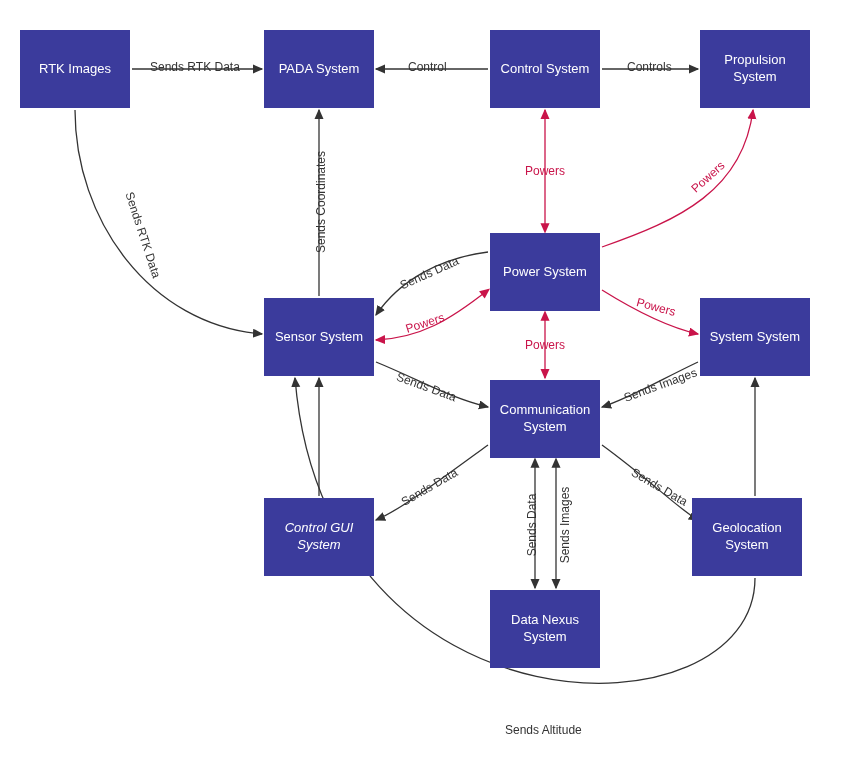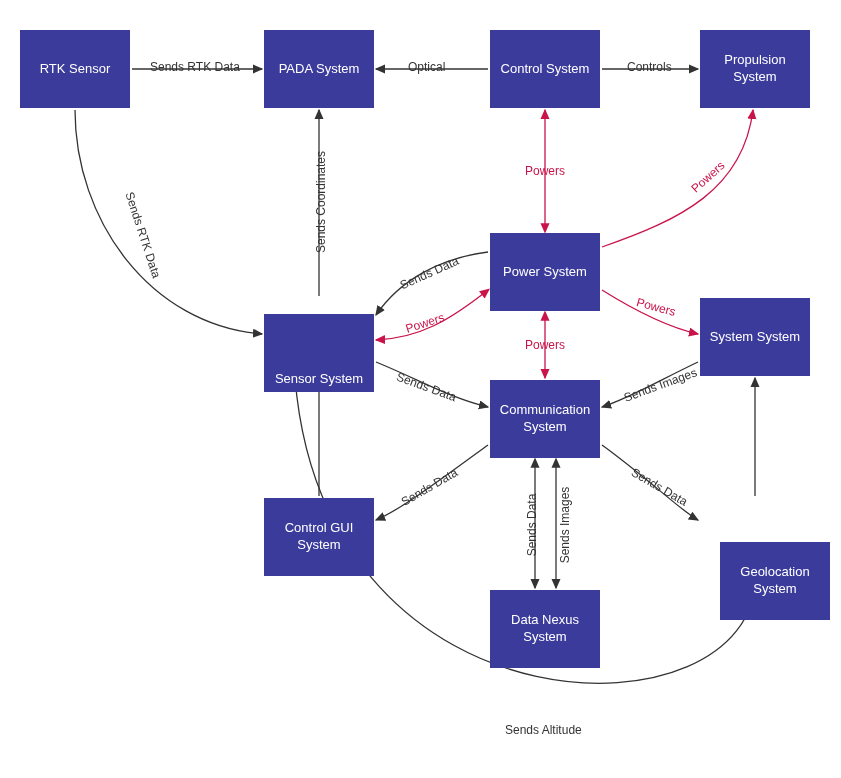--- a/index.html
+++ b/index.html
@@ -101,55 +101,55 @@
   <path d="M535 460 L535 588" stroke="#333" stroke-width="1.3" fill="none" marker-start="url(#arrBs)" marker-end="url(#arrB)"></path>
 
   <path d="M556 460 L556 588" stroke="#333" stroke-width="1.3" fill="none" marker-start="url(#arrBs)" marker-end="url(#arrB)"></path>
 
   <path d="M755 496 L755 378" stroke="#333" stroke-width="1.3" fill="none" marker-end="url(#arrB)"></path>
 
   <path d="M755 578 C755 740, 325 745, 295 378" stroke="#333" stroke-width="1.3" fill="none" marker-end="url(#arrB)"></path>
 </svg>
 
 <div class="node" style="left:20px;top:30px;">
-    <span>RTK Sensor</span>
+    <span>RTK Images</span>
   </div>
 <div class="node" style="left:264px;top:30px;">
     <span>PADA System</span>
   </div>
 <div class="node" style="left:490px;top:30px;justify-content:center;">
     <span>Control System</span>
   </div>
 <div class="node" style="left:700px;top:30px;">
     <span>Propulsion System</span>
   </div>
 <div class="node" style="left:490px;top:233px;">
     <span>Power System</span>
   </div>
-<div class="node" style="left:264px;top:314px;align-items:flex-end;">
+<div class="node" style="left:264px;top:298px;">
     <span>Sensor System</span>
   </div>
 <div class="node" style="left:700px;top:298px;">
     <span>System System</span>
   </div>
 <div class="node" style="left:490px;top:380px;">
     <span>Communication System</span>
   </div>
-<div class="node" style="left:264px;top:498px;">
+<div class="node" style="left:264px;top:498px;font-style:italic;">
     <span>Control GUI System</span>
   </div>
-<div class="node" style="left:720px;top:498px;margin-top:44px;">
+<div class="node" style="left:692px;top:498px;">
     <span>Geolocation System</span>
   </div>
 <div class="node" style="left:490px;top:590px;justify-content:center;">
     <span>Data Nexus System</span>
   </div>
 
 <div class="edge-label" style="left:150px;top:60px;">Sends RTK Data</div>
-<div class="edge-label" style="left:408px;top:60px;">Optical</div>
+<div class="edge-label" style="left:408px;top:60px;">Control</div>
 <div class="edge-label" style="left:627px;top:60px;">Controls</div>
 <div class="edge-label" style="left:98px;top:228px;transform:rotate(72deg);">Sends RTK Data</div>
 <div class="edge-label" style="left:270px;top:195px;transform:rotate(-90deg);">Sends Coordinates</div>
 <div class="edge-label red" style="left:525px;top:164px;">Powers</div>
 <div class="edge-label red" style="left:688px;top:170px;transform:rotate(-42deg);">Powers</div>
 <div class="edge-label" style="left:398px;top:266px;transform:rotate(-24deg);">Sends Data</div>
 <div class="edge-label red" style="left:405px;top:316px;transform:rotate(-18deg);">Powers</div>
 <div class="edge-label red" style="left:636px;top:300px;transform:rotate(15deg);">Powers</div>
 <div class="edge-label red" style="left:525px;top:338px;">Powers</div>
 <div class="edge-label" style="left:395px;top:380px;transform:rotate(20deg);">Sends Data</div>

